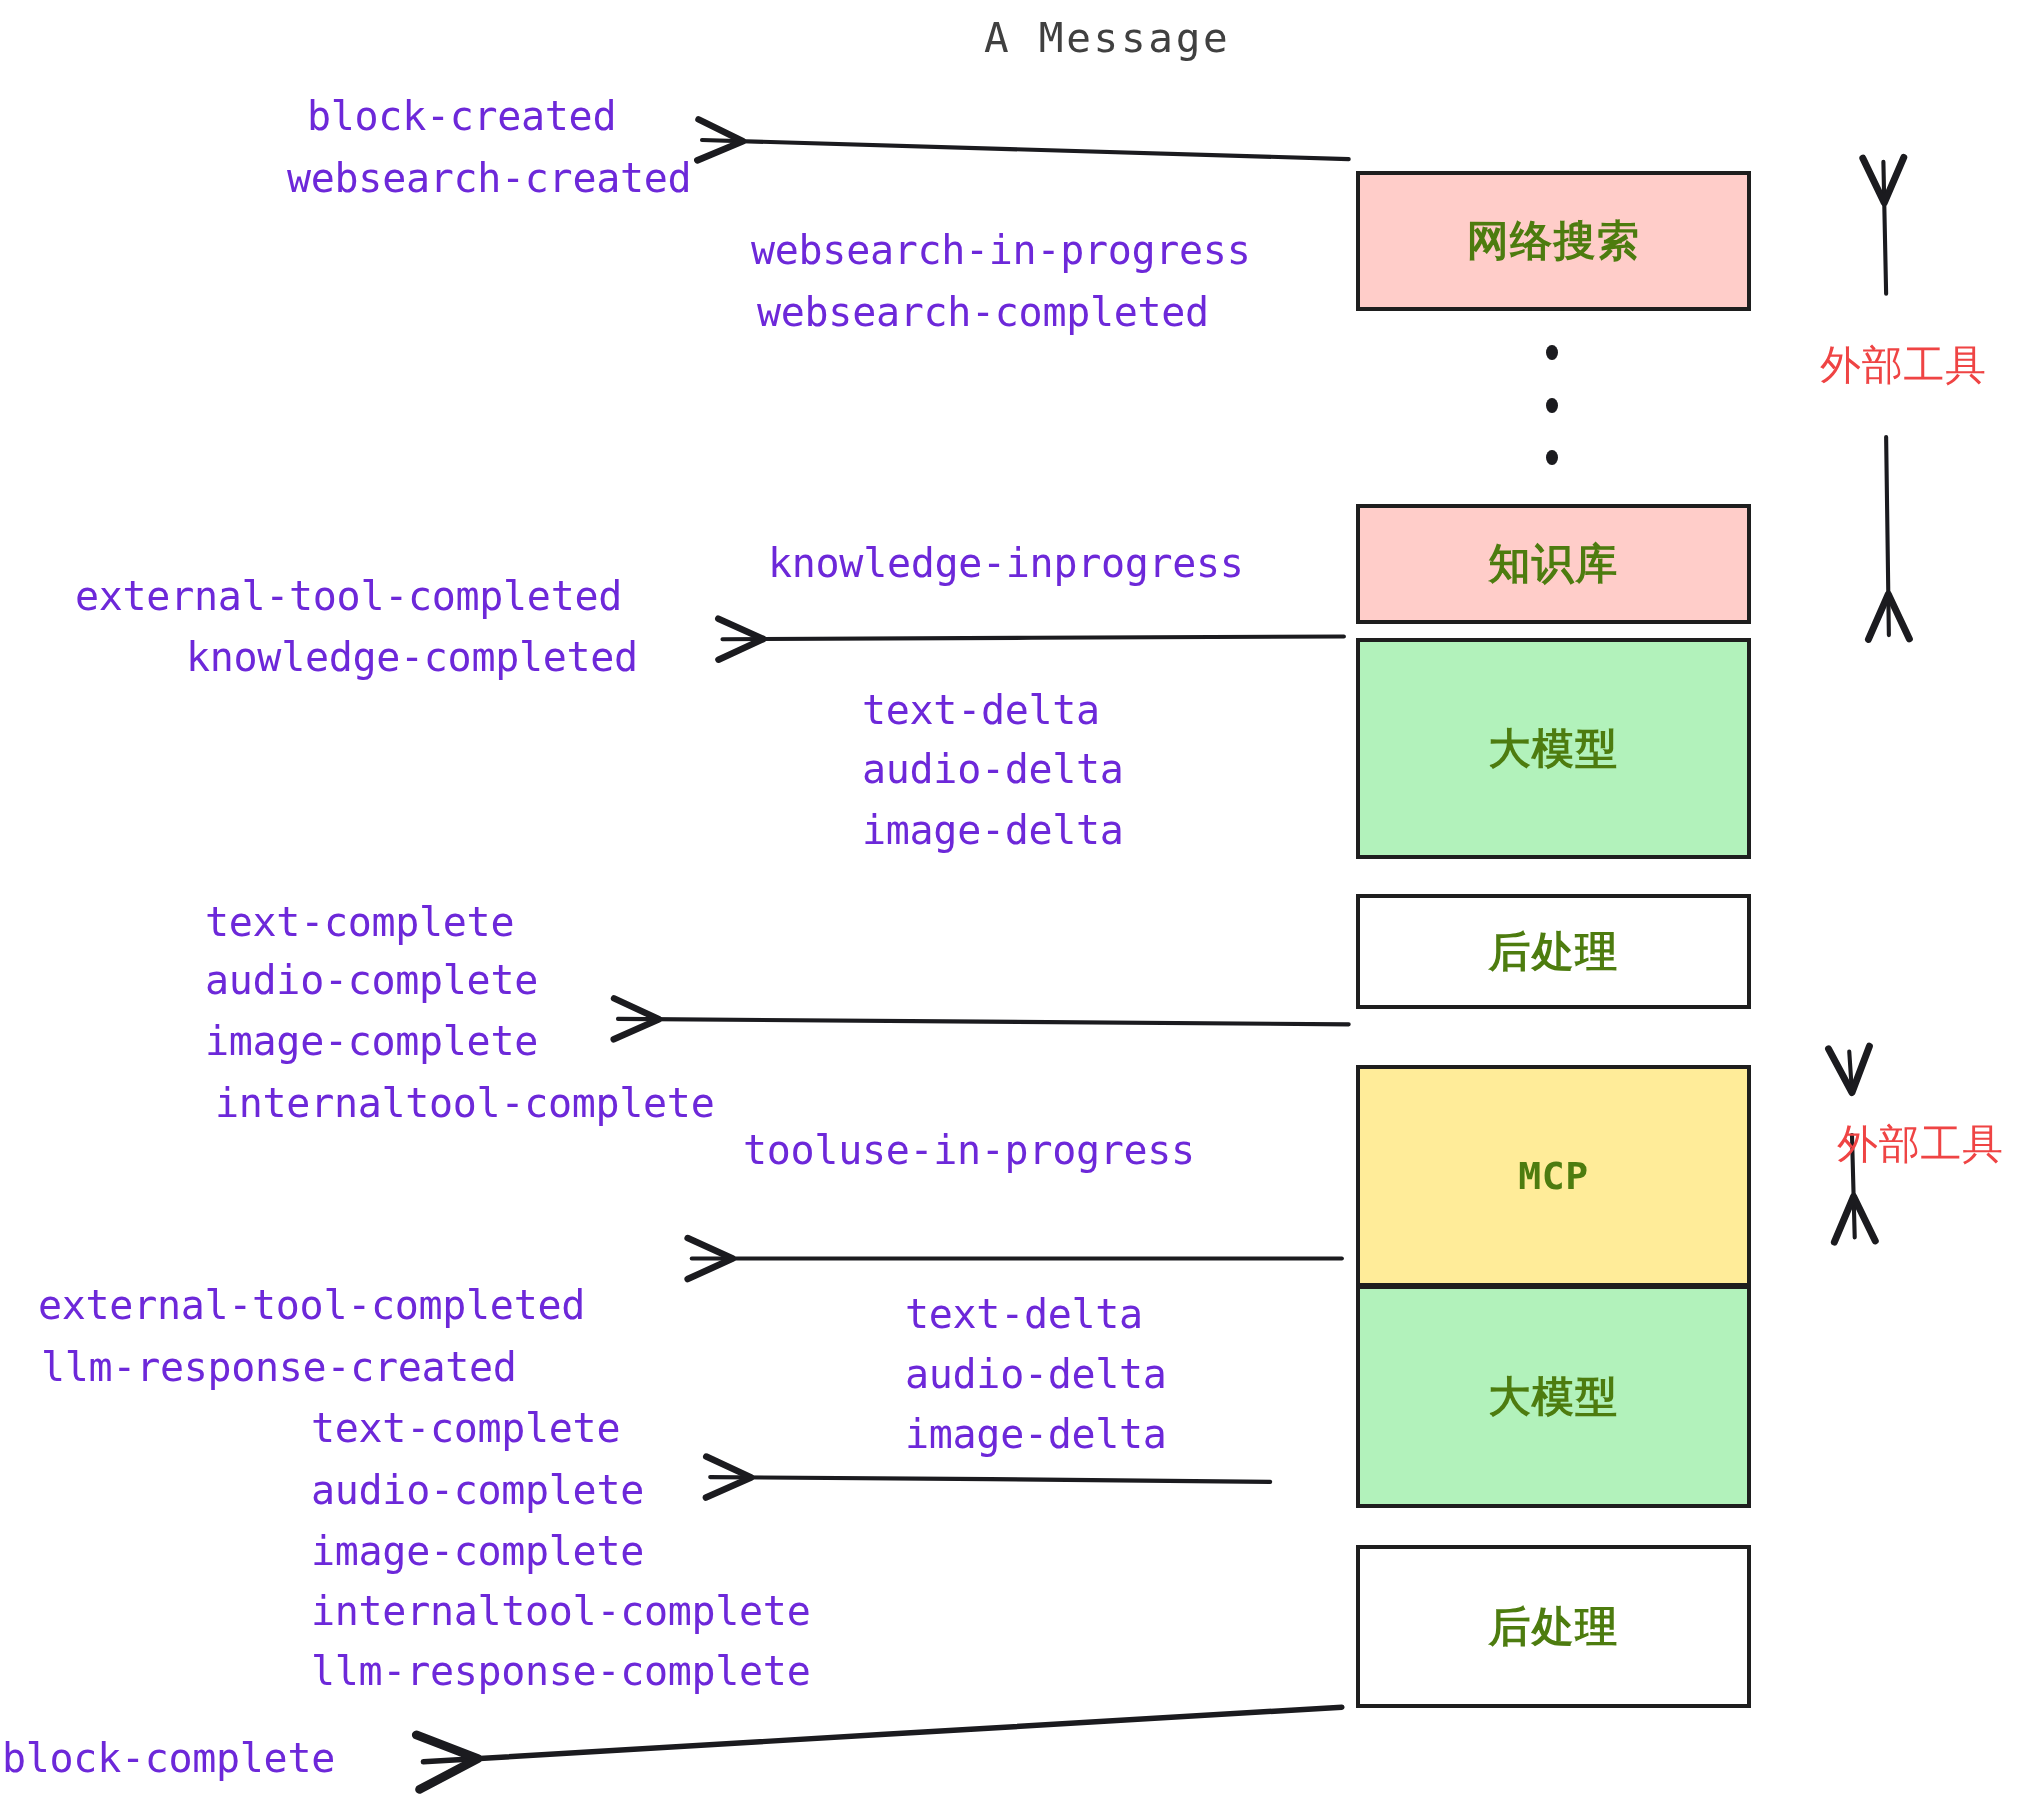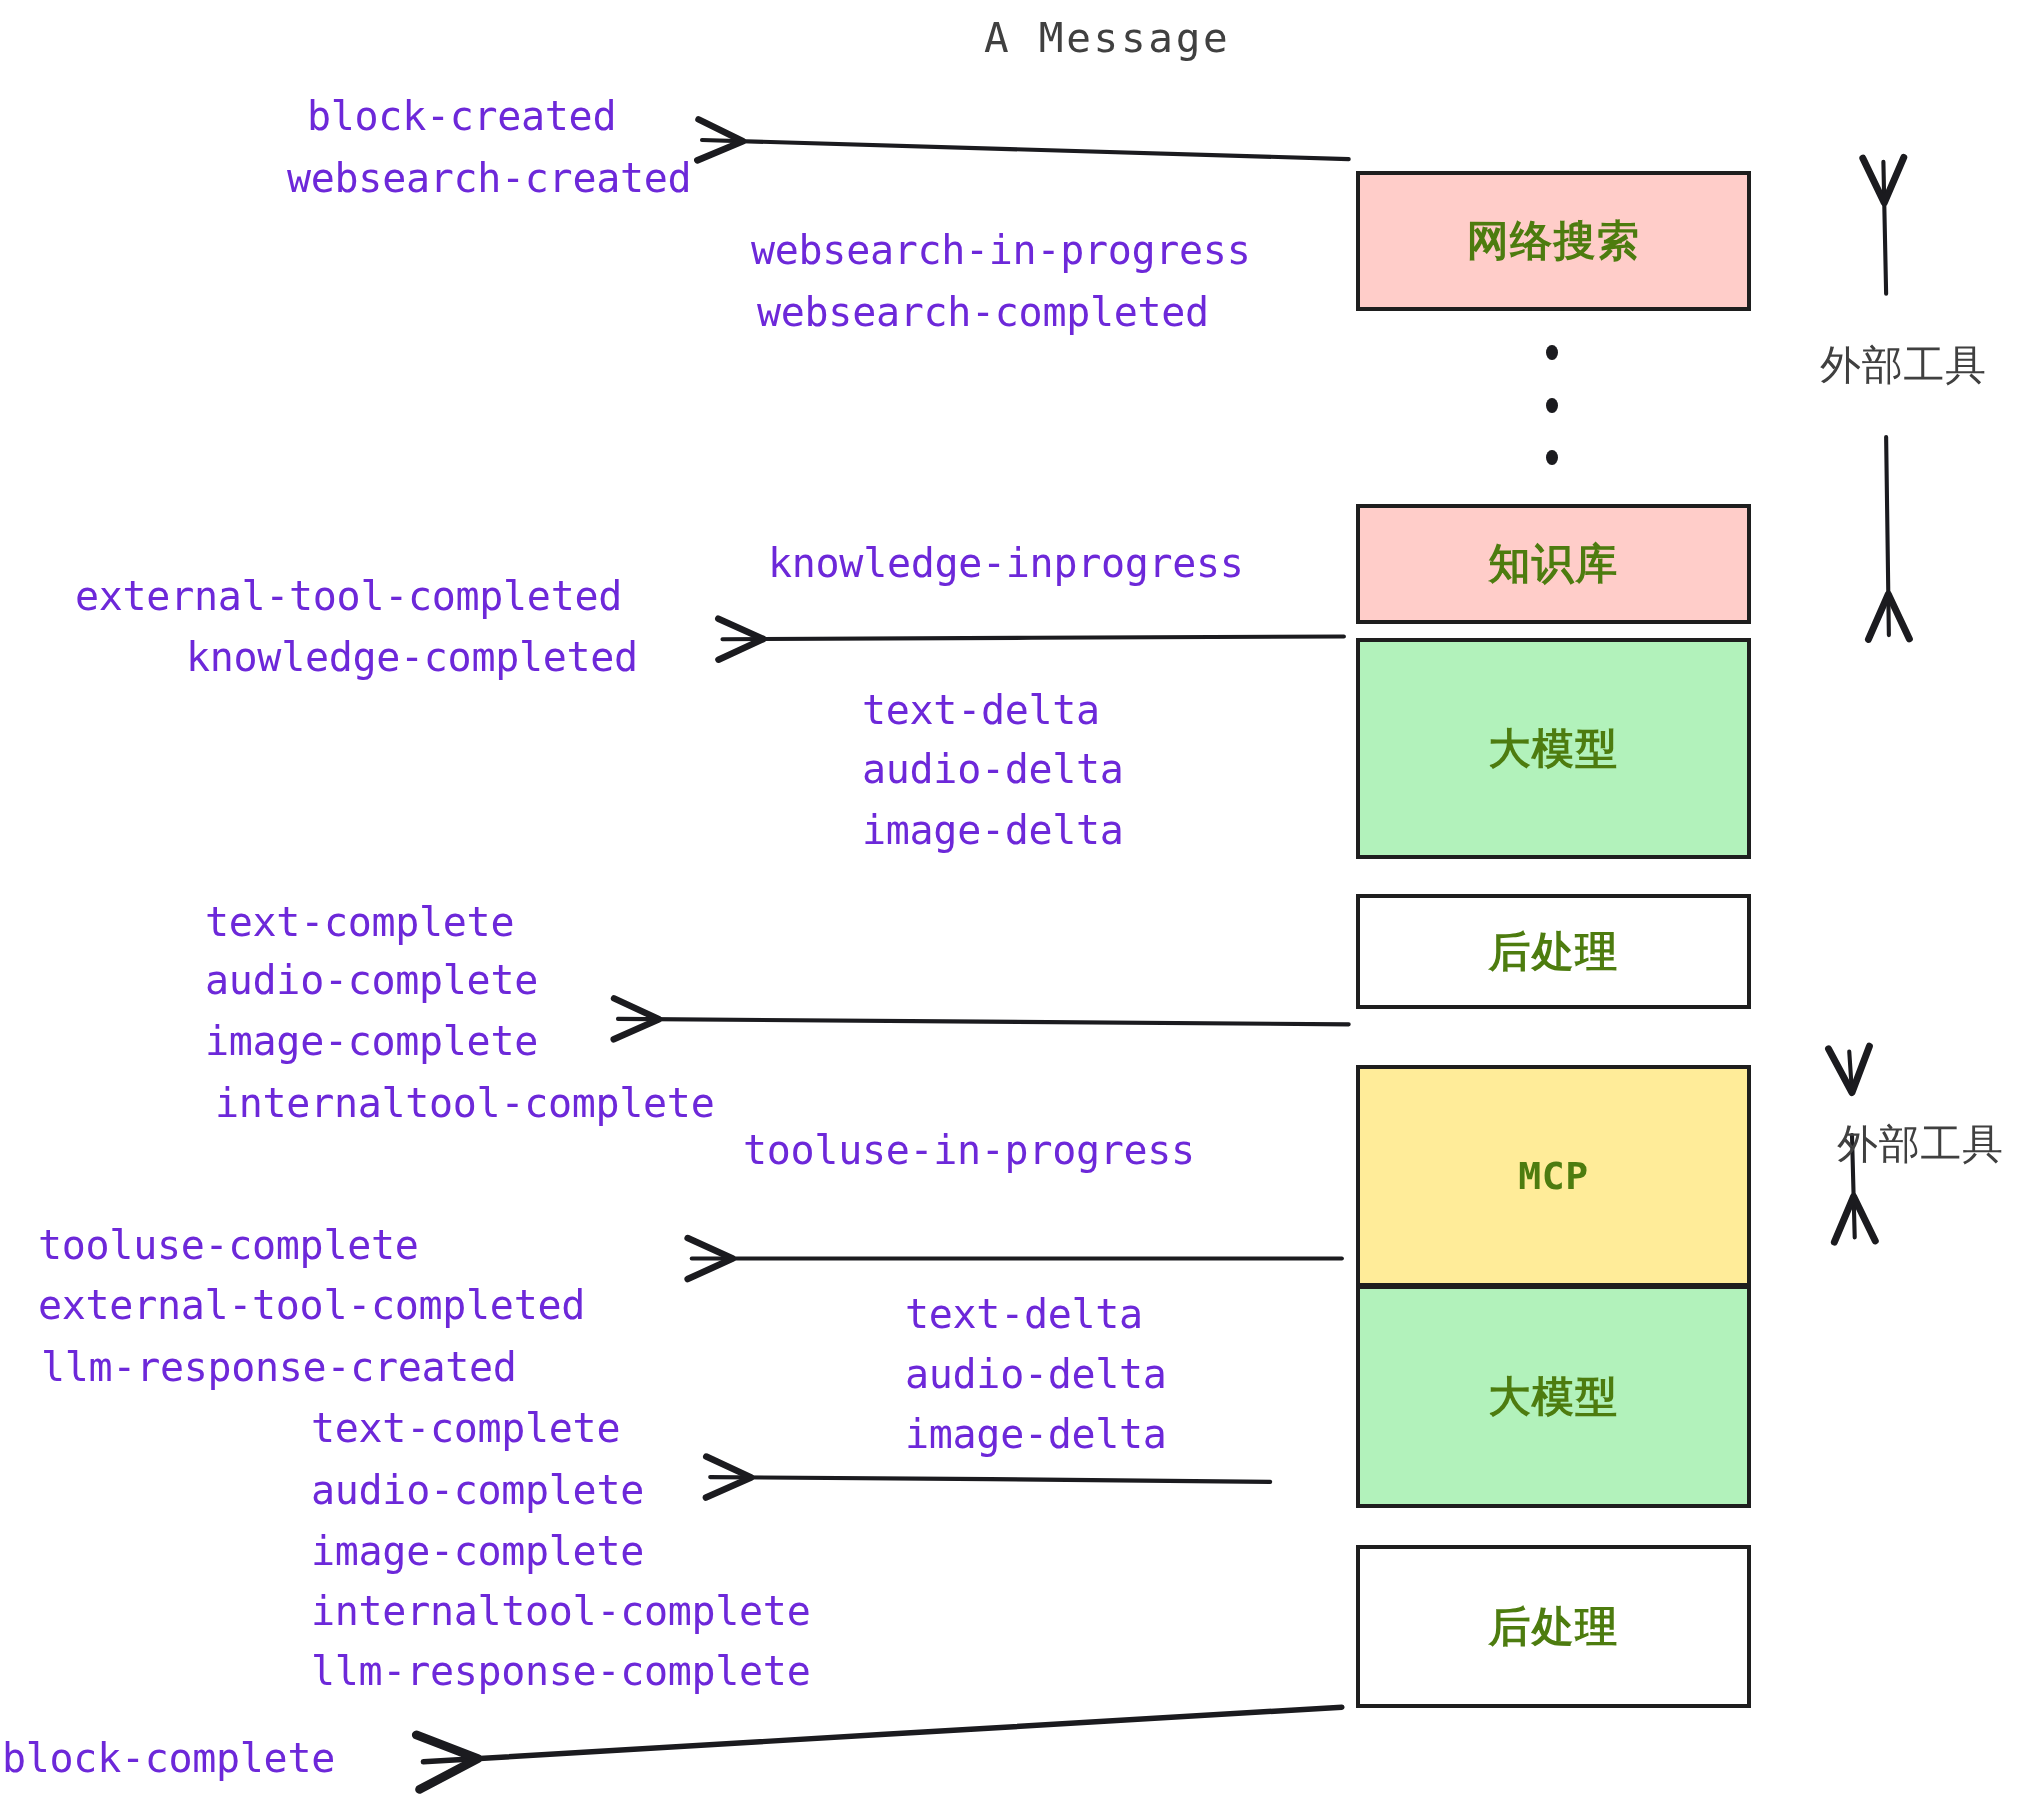--- a/index.html
+++ b/index.html
@@ -12,21 +12,21 @@
         display:flex;align-items:center;justify-content:center;}
   .node .nlabel{font-family:"Liberation Sans", sans-serif;font-weight:700;
         font-size:42px;letter-spacing:1.4px;color:#4d7c0f;white-space:nowrap;}
   .node.mcp .nlabel{font-family:"DejaVu Sans Mono", monospace;font-size:38px;letter-spacing:0.7px;}
 
   .ev{position:absolute;white-space:nowrap;font-family:"DejaVu Sans Mono", monospace;
       font-size:40px;line-height:1;color:#6d28d9;letter-spacing:-0.3px;}
   .title{position:absolute;white-space:nowrap;font-family:"DejaVu Sans Mono", monospace;
       font-size:41px;color:#404040;letter-spacing:2.7px;}
   .side{position:absolute;white-space:nowrap;font-family:Liberation Serif, serif;
-      font-size:41px;color:#404040;letter-spacing:0.7px;}
+      font-size:41px;color:#ef4444;letter-spacing:0.7px;}
   .dots{position:absolute;display:flex;flex-direction:column;align-items:center;
       justify-content:space-between;}
   .dots i{display:block;width:11.6px;height:15px;border-radius:50%;background:#1b1b1f;}
 </style>
 </head>
 <body>
 
 <div class="stage">
 
   <svg class="overlay" viewBox="0 0 2980 2630">
@@ -103,21 +103,20 @@
   <div class="ev" style="left:75px;top:576px;">external-tool-completed</div>
   <div class="ev" style="left:186px;top:637px;text-align:center;">knowledge-completed</div>
   <div class="ev" style="left:862px;top:690px;">text-delta</div>
   <div class="ev" style="left:862px;top:749px;">audio-delta</div>
   <div class="ev" style="left:862px;top:810px;">image-delta</div>
   <div class="ev" style="left:205px;top:902px;">text-complete</div>
   <div class="ev" style="left:205px;top:960px;">audio-complete</div>
   <div class="ev" style="left:205px;top:1021px;">image-complete</div>
   <div class="ev" style="left:215px;top:1083px;">internaltool-complete</div>
   <div class="ev" style="left:743px;top:1130px;">tooluse-in-progress</div>
-  <div class="ev" style="left:38px;top:1225px;">tooluse-complete</div>
   <div class="ev" style="left:38px;top:1285px;">external-tool-completed</div>
   <div class="ev" style="left:41px;top:1347px;">llm-response-created</div>
   <div class="ev" style="left:905px;top:1294px;">text-delta</div>
   <div class="ev" style="left:905px;top:1354px;">audio-delta</div>
   <div class="ev" style="left:905px;top:1414px;">image-delta</div>
   <div class="ev" style="left:311px;top:1408px;">text-complete</div>
   <div class="ev" style="left:311px;top:1470px;">audio-complete</div>
   <div class="ev" style="left:311px;top:1531px;">image-complete</div>
   <div class="ev" style="left:311px;top:1591px;">internaltool-complete</div>
   <div class="ev" style="left:311px;top:1651px;">llm-response-complete</div>

